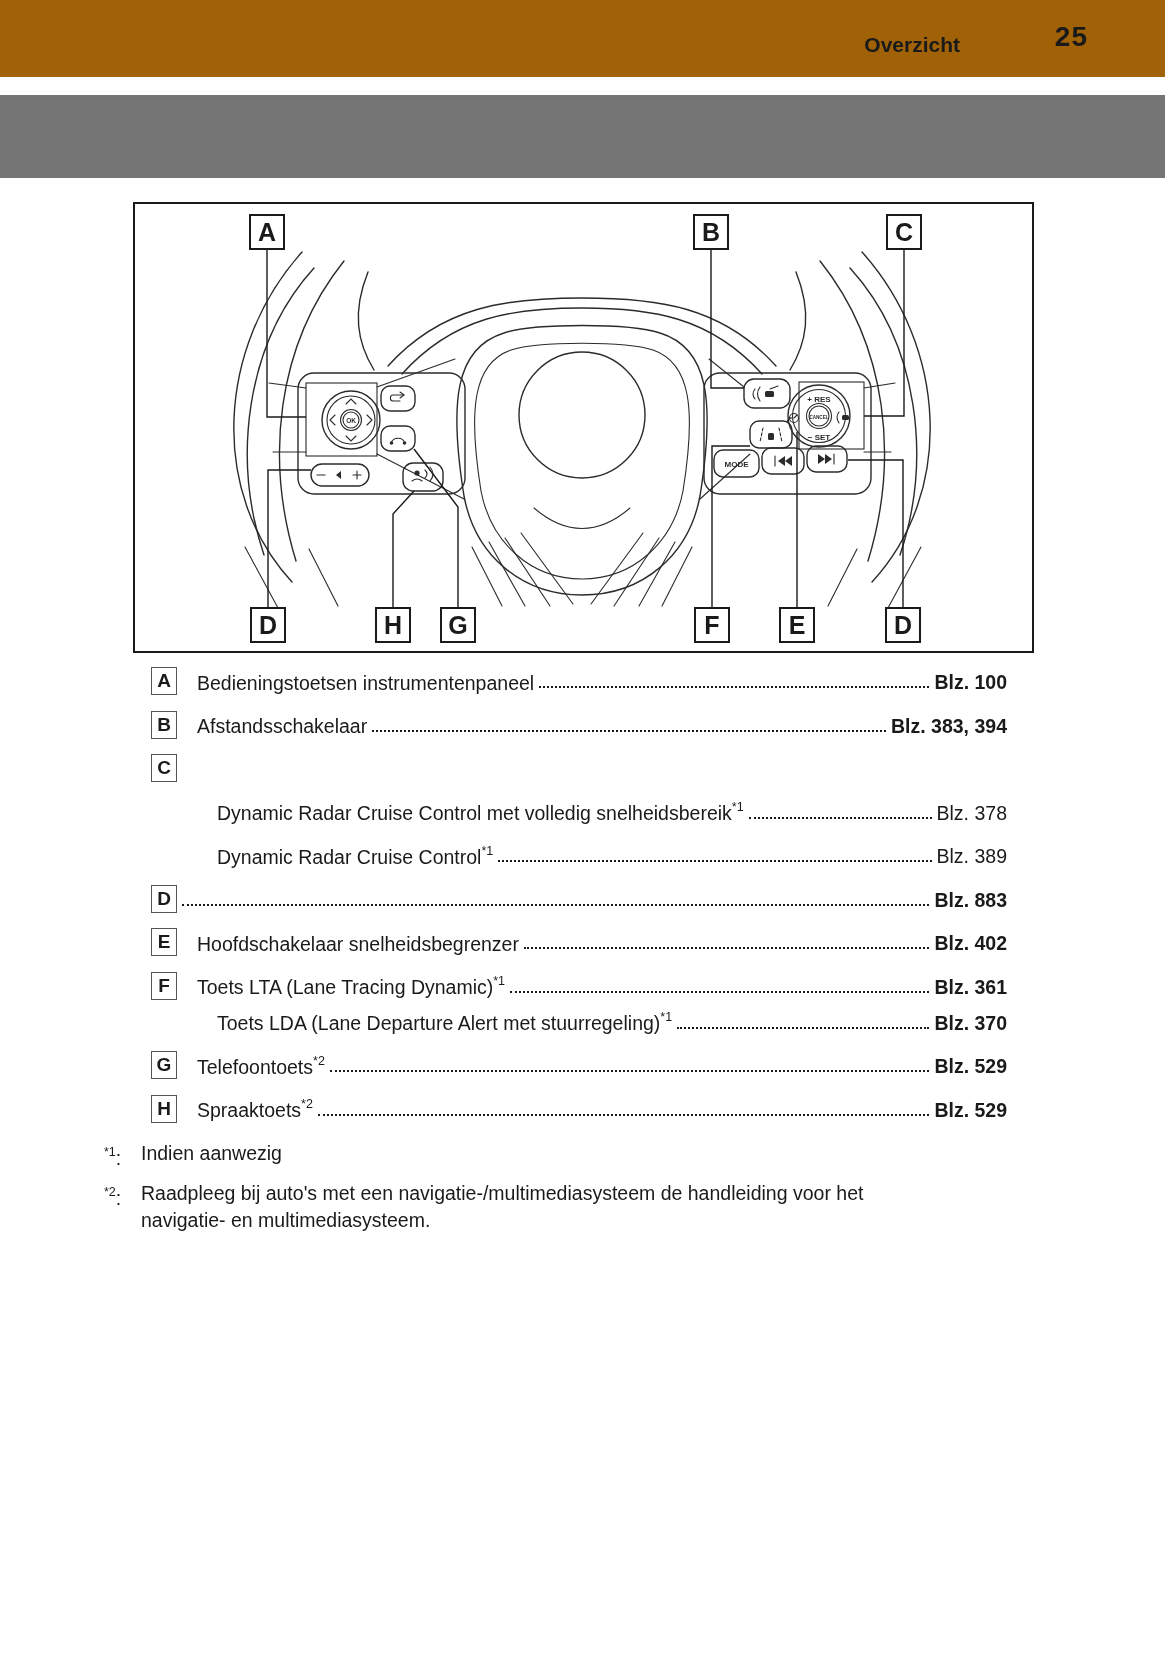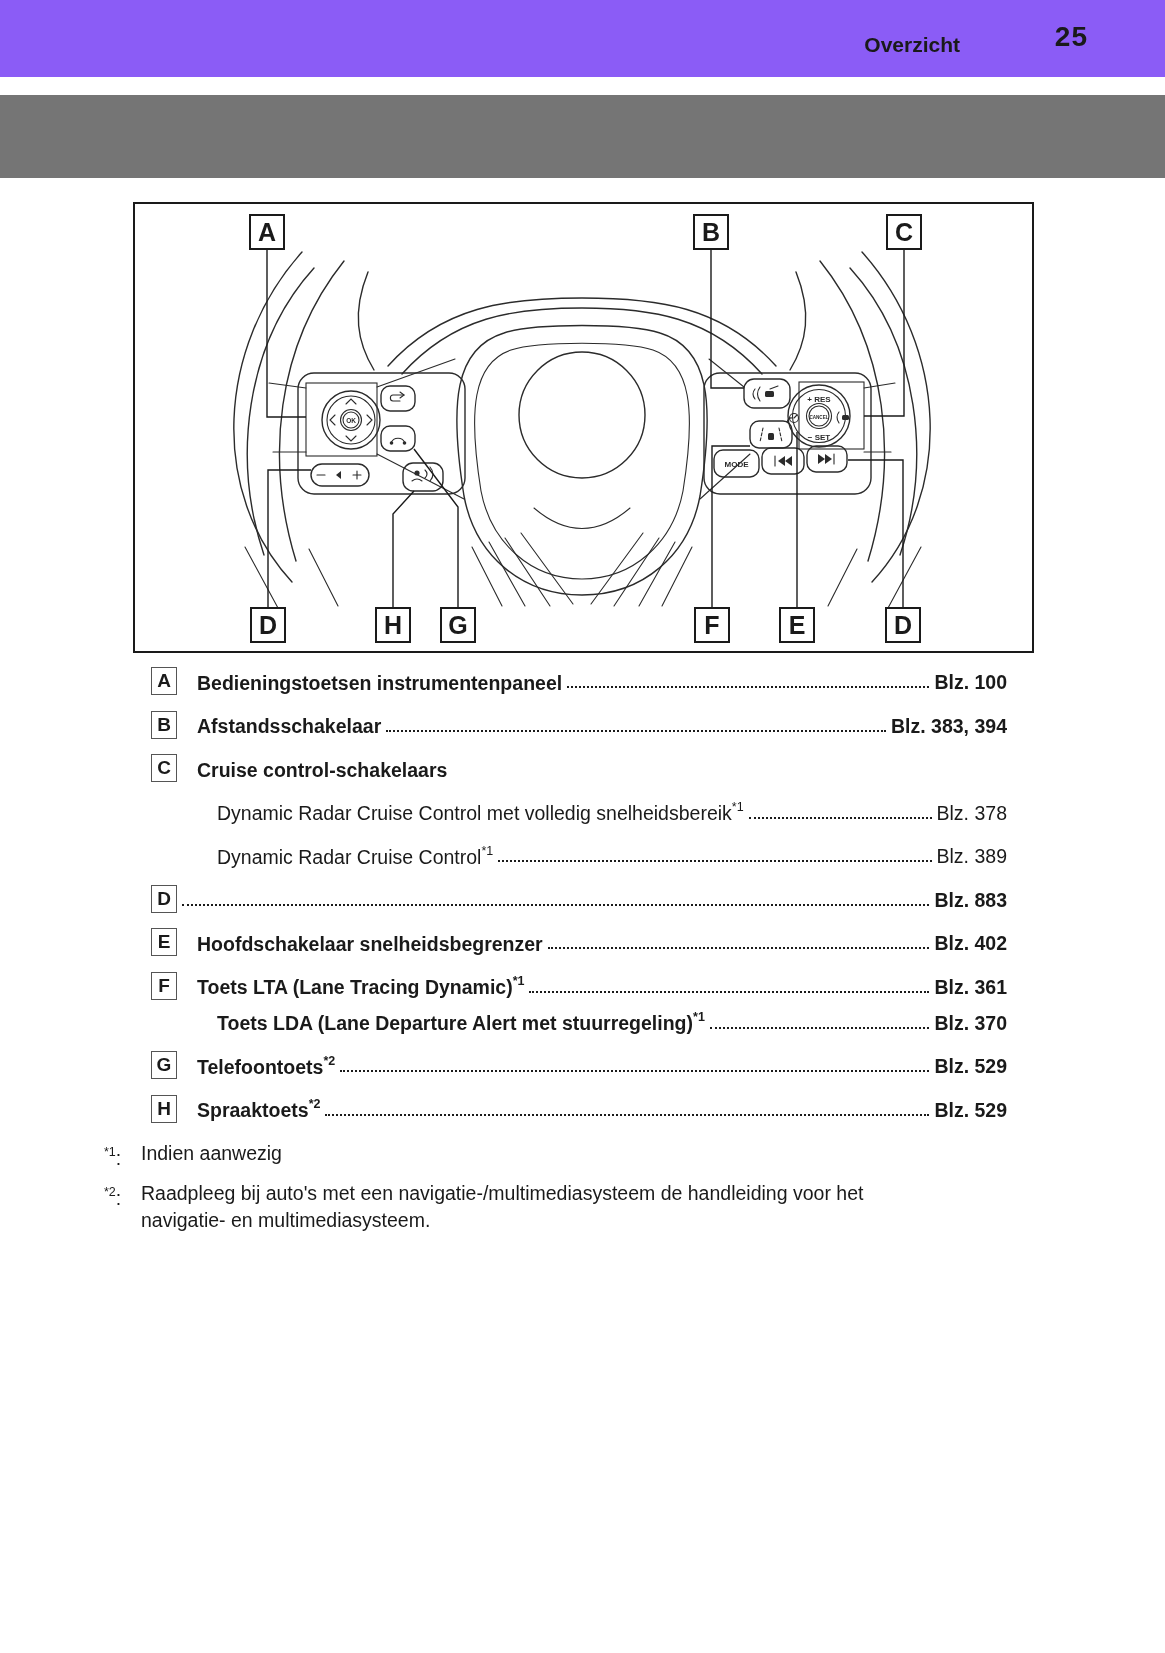--- a/index.html
+++ b/index.html
@@ -1,41 +1,41 @@
 <!DOCTYPE html>
 <html><head>
 <meta charset="utf-8">
 <style>
   html,body{margin:0;padding:0;background:#ffffff;}
   body{
     width:1165px;height:1653px;position:relative;overflow:hidden;
     font-family:"Liberation Sans", sans-serif;color:#1a1a1a;
   }
   
-  .topband{position:absolute;left:0;top:0;width:1165px;height:77px;background:#8b5cf6;}
+  .topband{position:absolute;left:0;top:0;width:1165px;height:77px;background:#a16207;}
   .section-label{position:absolute;top:33px;right:205px;font-size:21px;font-weight:bold;}
   .page-number{position:absolute;top:21px;right:77px;font-size:28px;font-weight:bold;letter-spacing:1px;}
   .banner{position:absolute;left:0;top:95px;width:1165px;height:83px;background:#757575;}
   
   .diagram{position:absolute;left:133px;top:202px;width:897px;height:447px;border:2px solid #1a1a1a;background:#fff;}
   .diagram svg{display:block;width:100%;height:100%;}
   .ln{fill:none;stroke:#2b2b2b;stroke-width:1.4;stroke-linecap:round;stroke-linejoin:round;}
   .thin{fill:none;stroke:#2b2b2b;stroke-width:1.1;stroke-linecap:round;}
   .leader{fill:none;stroke:#1a1a1a;stroke-width:1.4;}
   .callout-rect{fill:#ffffff;stroke:#1a1a1a;stroke-width:2;}
   .callout-letter{font-family:"Liberation Sans",sans-serif;font-size:25px;font-weight:bold;fill:#1a1a1a;text-anchor:middle;}
   .btn-label{font-family:"Liberation Sans",sans-serif;font-weight:bold;fill:#2b2b2b;text-anchor:middle;}
   .icon-fill{fill:#2b2b2b;stroke:none;}
   
   .legend{position:absolute;left:151px;top:666px;width:856px;}
   .lrow{display:flex;align-items:flex-end;height:30px;margin-bottom:13.5px;}
   .lrow.gap-sm{margin-bottom:6px;}
   .lbox{box-sizing:border-box;align-self:center;width:26px;height:28px;border:1.5px solid #555;
         font-size:19px;font-weight:bold;text-align:center;line-height:25px;flex:0 0 26px;}
-  .lrow .ltext{font-size:19.5px;font-weight:bold;margin-left:20px;white-space:nowrap;line-height:28px;}
+  .lrow .ltext{font-size:19.5px;font-weight:normal;margin-left:20px;white-space:nowrap;line-height:28px;}
   .lrow.sub .ltext,.lrow.sub .pg{font-weight:normal;}
   .lrow.noletter{padding-left:46px;}
   .lrow sup{font-size:12.5px;position:relative;top:-1px;vertical-align:super;}
   .dots{flex:1;border-bottom:2.6px dotted #1a1a1a;margin:0 5px 8px 5px;}
   .pg{font-size:19.5px;font-weight:bold;white-space:nowrap;line-height:28px;}
   
   .footnotes{position:absolute;left:104px;top:1140px;width:800px;font-size:19.5px;line-height:27px;}
   .fnote{position:relative;padding-left:37px;margin-bottom:13px;max-width:748px;}
   .fn-marker{position:absolute;left:0;top:0;}
   .fn-marker sup{font-size:12.5px;vertical-align:super;position:relative;top:-1px;}
@@ -236,21 +236,20 @@
 
   <div class="lrow">
     <span class="lbox">B</span>
     <span class="ltext"><span>Afstandsschakelaar</span><sup></sup></span>
     <span class="dots"></span>
     <span class="pg">Blz. 383, 394</span>
   </div>
 
   <div class="lrow nodots">
     <span class="lbox">C</span>
-    <span class="ltext"><span>Cruise control-schakelaars</span><sup></sup></span>
 
   </div>
 
   <div class="lrow sub noletter">
     <span class="ltext"><span>Dynamic Radar Cruise Control met volledig snelheidsbereik</span><sup>*1</sup></span>
     <span class="dots"></span>
     <span class="pg">Blz. 378</span>
   </div>
 
   <div class="lrow sub noletter">

